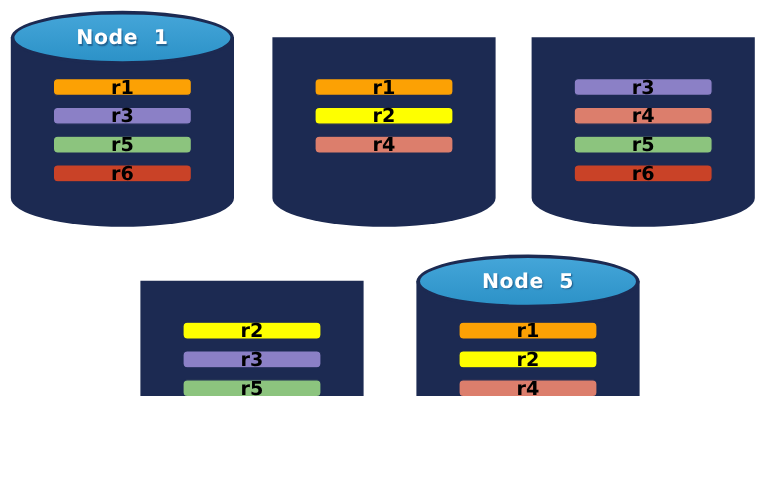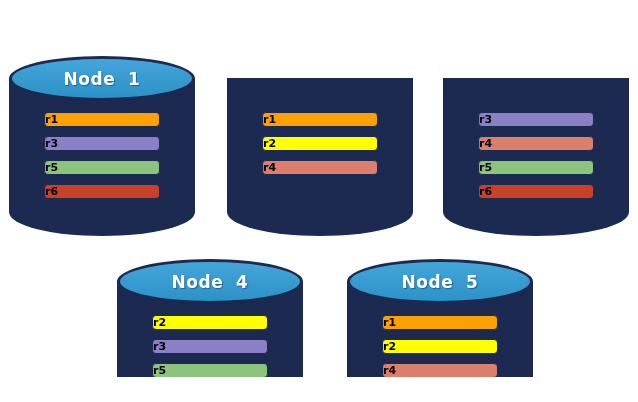--- a/index.html
+++ b/index.html
@@ -6,21 +6,20 @@
   body {
     font-family: "DejaVu Sans", "Liberation Sans", sans-serif;
     background: #ffffff;
   }
   #canvas {
     position: relative;
     width: 638px;
     height: 330px;
     background: #ffffff;
     overflow: hidden;
-    margin-top: 47px;
   }
   .cyl {
     position: absolute;
     width: 186px;
     height: 180px;
   }
   .cyl-body {
     position: absolute;
     left: 0; right: 0;
     top: 22px; bottom: 0;
@@ -57,24 +56,24 @@
     align-items: center;
     gap: 9px;
   }
   .bar {
     width: 114px;
     height: 13px;
     box-sizing: content-box;
     border: 1px solid #1C2A52;
     border-radius: 4px;
     color: #000000;
-    font-size: 11px;
+    font-size: 16px;
     font-weight: bold;
     line-height: 13px;
-    text-align: left;
+    text-align: center;
   }
   
   #node1 { left: 9px;   top: 9px; }
   #node2 { left: 227px; top: 9px; }
   #node3 { left: 443px; top: 9px; }
   #node4 { left: 117px; top: 212px; }
   #node5 { left: 347px; top: 212px; }
 </style>
 </head>
 <body>
@@ -108,23 +107,20 @@
     <div class="bars">
       <div class="bar" style="background-color: rgb(139, 128, 198);">r3</div>
       <div class="bar" style="background-color: rgb(220, 126, 108);">r4</div>
       <div class="bar" style="background-color: rgb(140, 196, 126);">r5</div>
       <div class="bar" style="background-color: rgb(201, 66, 39);">r6</div>
     </div>
   </div>
 
   <div class="cyl" id="node4">
     <div class="cyl-body" style="background-color: rgb(28, 42, 82);"></div>
-    <div class="cyl-top" style="background-color: rgb(47, 155, 212);">
-      <span class="cyl-title">Node  4</span>
-    </div>
     <div class="bars">
       <div class="bar" style="background-color: rgb(254, 255, 0);">r2</div>
       <div class="bar" style="background-color: rgb(139, 128, 198);">r3</div>
       <div class="bar" style="background-color: rgb(140, 196, 126);">r5</div>
       <div class="bar" style="background-color: rgb(201, 66, 39);">r6</div>
     </div>
   </div>
 
   <div class="cyl" id="node5">
     <div class="cyl-body" style="background-color: rgb(28, 42, 82);"></div>

